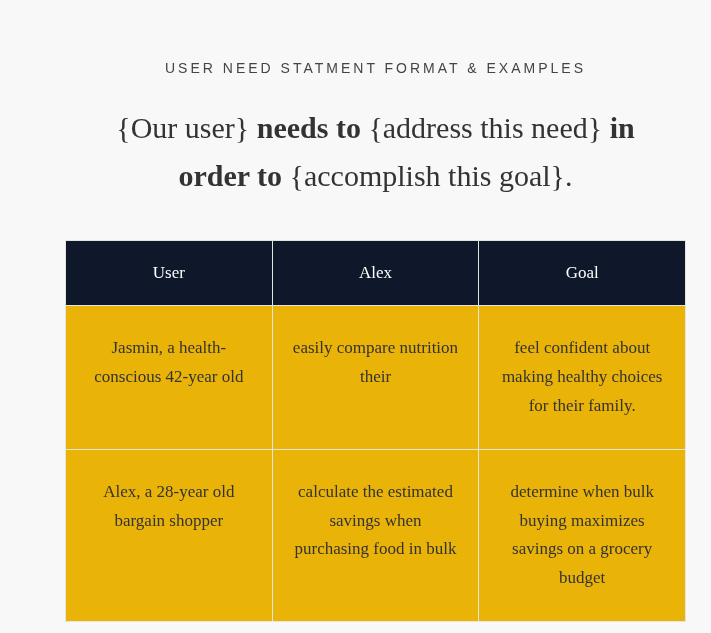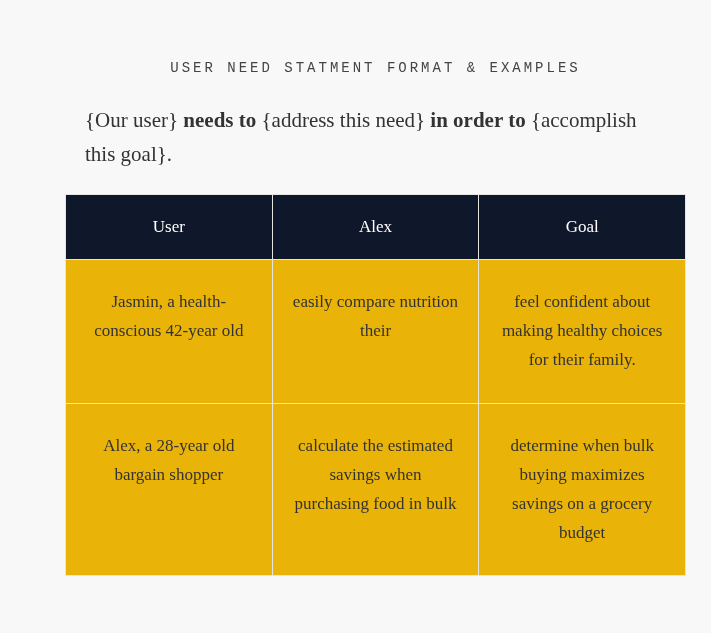--- a/index.html
+++ b/index.html
@@ -15,33 +15,33 @@
     }
     .card {
       background: #f7f8f7;
       border-radius: 12px;
       padding: 40px 45px 50px 45px;
       width: 711px;
       margin: 0 auto;
     }
     .title {
       text-align: center;
-      font-family: Liberation Mono, monospace;
+      font-family: Liberation Sans, sans-serif;
       font-size: 14px;
       letter-spacing: 3px;
       color: #444;
       font-weight: 500;
       margin-bottom: 28px;
     }
     .format-line {
-      text-align: left;
-      font-size: 21px;
+      text-align: center;
+      font-size: 30px;
       line-height: 1.6;
       color: #333;
-      margin-bottom: 23px;
+      margin-bottom: 40px;
       padding: 0 20px;
     }
     .format-line .bold {
       font-weight: 700;
     }
     table {
       width: 100%;
       border-collapse: collapse;
       table-layout: fixed;
     }

